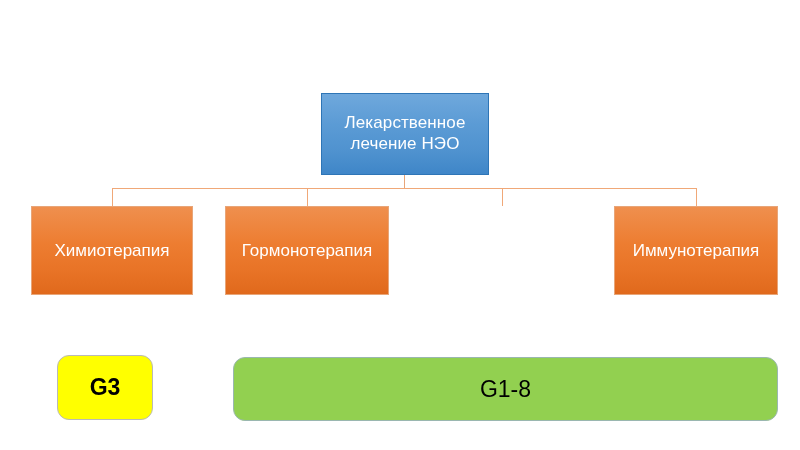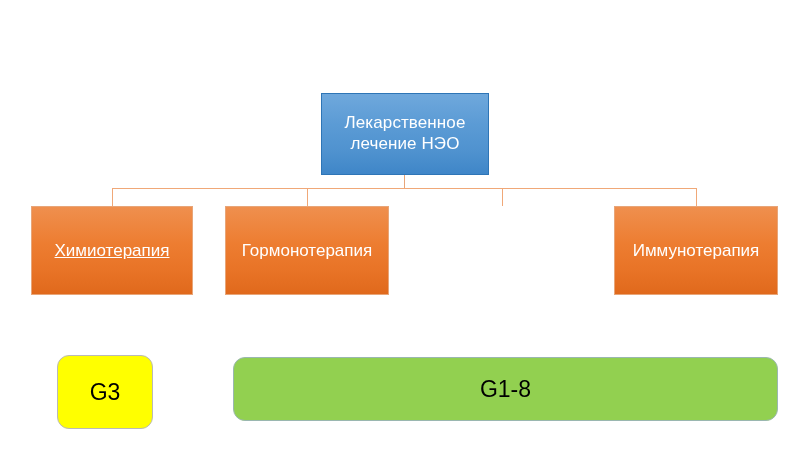--- a/index.html
+++ b/index.html
@@ -51,21 +51,21 @@
     background: linear-gradient(to bottom, #ef8f4e 0%, #ed7d31 42%, #e87326 74%, #e0691c 100%);
     color: #ffffff;
     display: flex;
     align-items: center;
     justify-content: center;
     text-align: center;
     font-size: 17px;
     line-height: 1.25;
     padding: 0 4px;
   }
-  .node-therapy.n0 { left: 31px;  width: 162px; text-decoration: underline; }
+  .node-therapy.n0 { left: 31px;  width: 162px; }
   .node-therapy.n1 { left: 225px; width: 164px; text-align: right; }
   .node-therapy.n2 { left: 420px; width: 163px; }
   .node-therapy.n3 { left: 614px; width: 164px; }
 
   
   .conn-stem-root {
     position: absolute;
     left: 404px;
     top: 175px;
     width: 1px;
@@ -100,23 +100,24 @@
     display: flex;
     align-items: center;
     justify-content: center;
     color: #000000;
     font-size: 23px;
   }
   .grade-g3 {
     left: 57px;
     top: 355px;
     width: 96px;
-    height: 74px;
+    height: 65px;
     background: #ffff00;
     border: 1px solid #b9b9b9;
+    font-weight: bold;
   }
   .grade-g12 {
     left: 233px;
     top: 357px;
     width: 545px;
     height: 64px;
     background: #92d050;
     border: 1px solid #9ab7b0;
   }
 </style>

